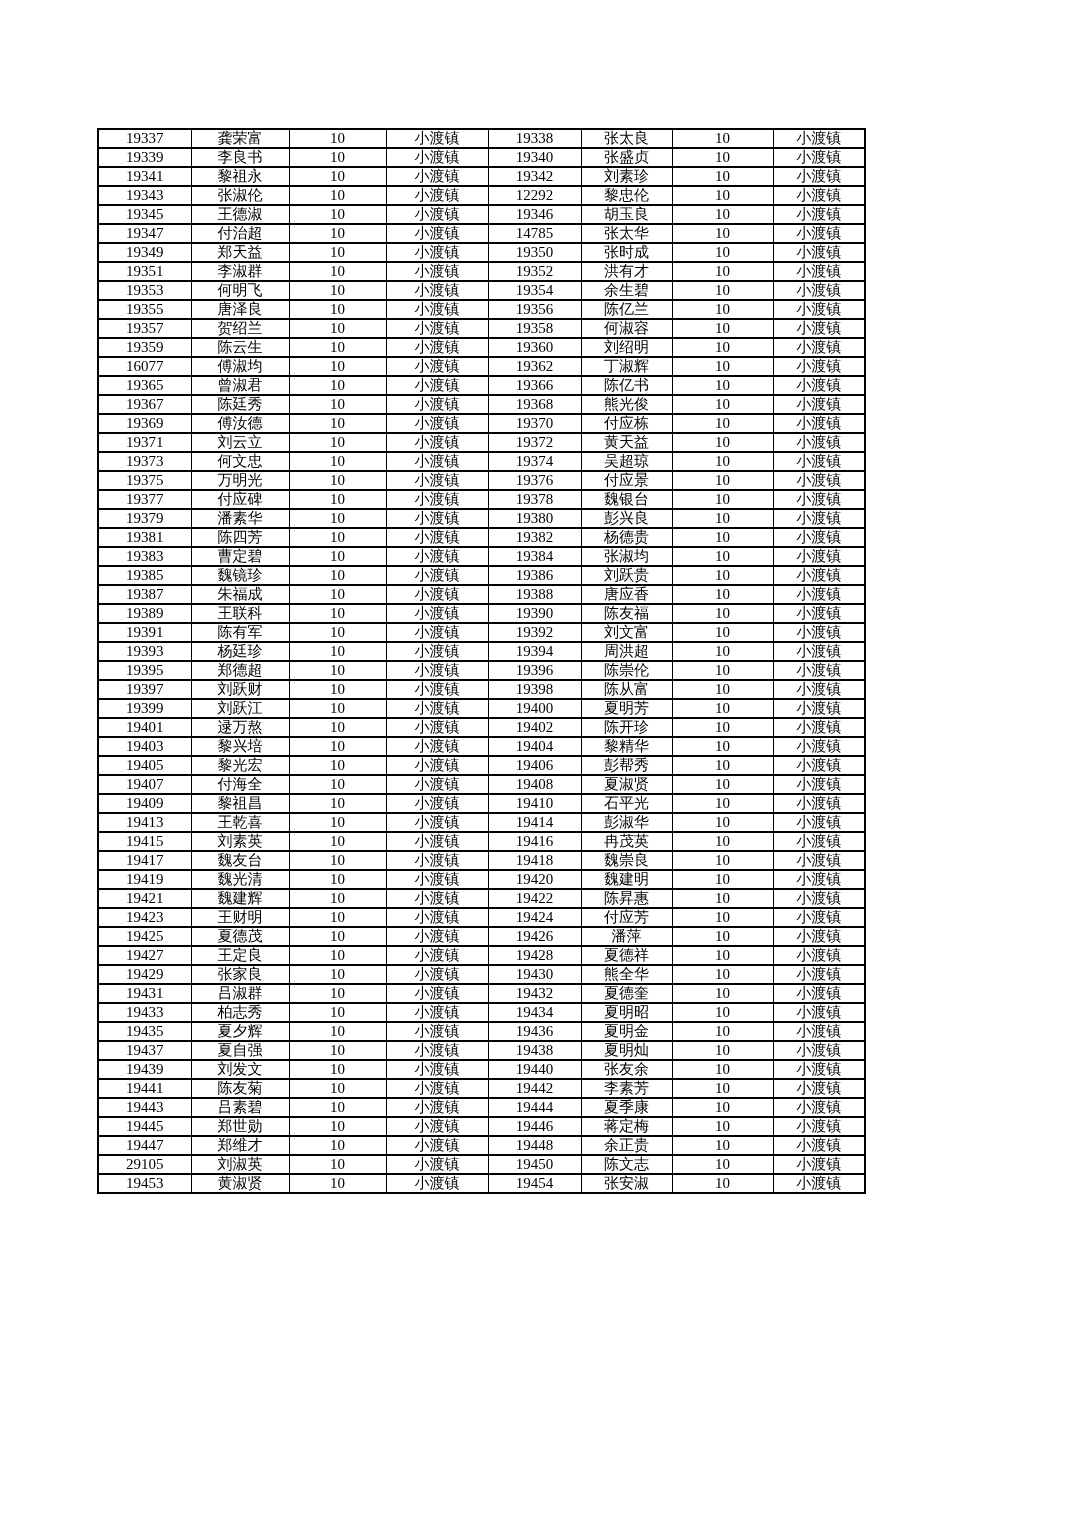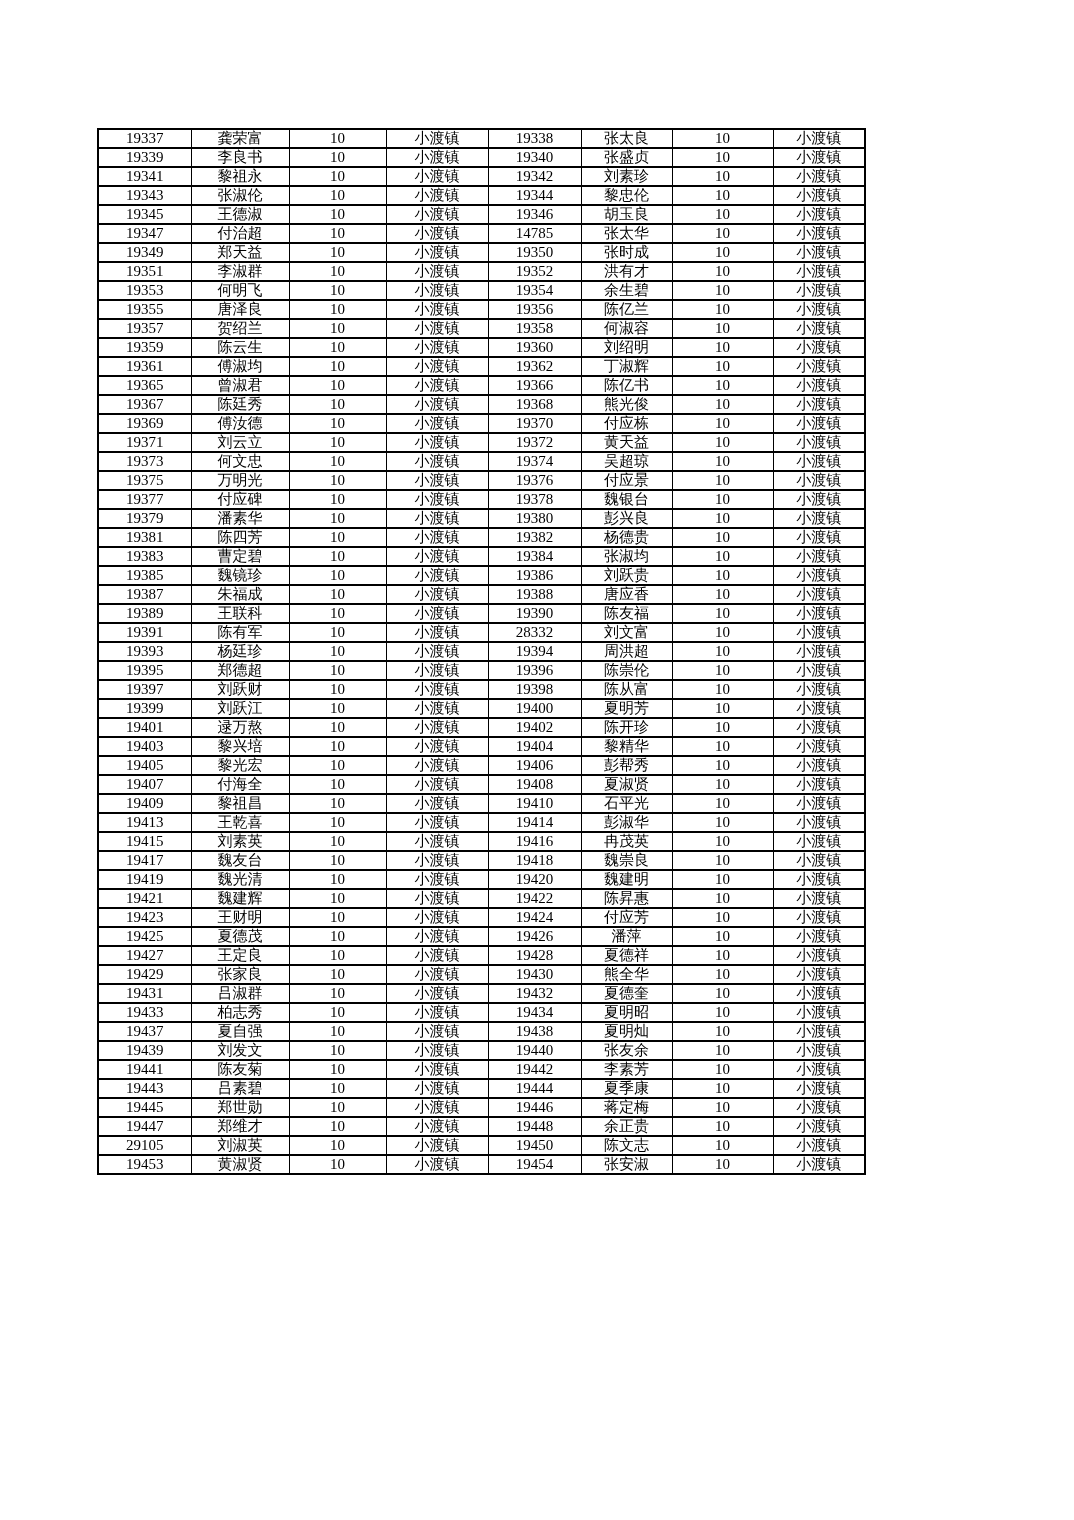--- a/index.html
+++ b/index.html
@@ -91,21 +91,21 @@
           <td>19342</td>
           <td>刘素珍</td>
           <td>10</td>
           <td>小渡镇</td>
         </tr>
         <tr>
           <td>19343</td>
           <td>张淑伦</td>
           <td>10</td>
           <td>小渡镇</td>
-          <td>19344</td>
+          <td>12292</td>
           <td>黎忠伦</td>
           <td>10</td>
           <td>小渡镇</td>
         </tr>
         <tr>
           <td>19345</td>
           <td>王德淑</td>
           <td>10</td>
           <td>小渡镇</td>
           <td>19346</td>
@@ -177,21 +177,21 @@
           <td>19359</td>
           <td>陈云生</td>
           <td>10</td>
           <td>小渡镇</td>
           <td>19360</td>
           <td>刘绍明</td>
           <td>10</td>
           <td>小渡镇</td>
         </tr>
         <tr>
-          <td>19361</td>
+          <td>16077</td>
           <td>傅淑均</td>
           <td>10</td>
           <td>小渡镇</td>
           <td>19362</td>
           <td>丁淑辉</td>
           <td>10</td>
           <td>小渡镇</td>
         </tr>
         <tr>
           <td>19365</td>
@@ -321,21 +321,21 @@
           <td>19390</td>
           <td>陈友福</td>
           <td>10</td>
           <td>小渡镇</td>
         </tr>
         <tr>
           <td>19391</td>
           <td>陈有军</td>
           <td>10</td>
           <td>小渡镇</td>
-          <td>28332</td>
+          <td>19392</td>
           <td>刘文富</td>
           <td>10</td>
           <td>小渡镇</td>
         </tr>
         <tr>
           <td>19393</td>
           <td>杨廷珍</td>
           <td>10</td>
           <td>小渡镇</td>
           <td>19394</td>
@@ -523,20 +523,30 @@
           <td>10</td>
           <td>小渡镇</td>
         </tr>
         <tr>
           <td>19433</td>
           <td>柏志秀</td>
           <td>10</td>
           <td>小渡镇</td>
           <td>19434</td>
           <td>夏明昭</td>
+          <td>10</td>
+          <td>小渡镇</td>
+        </tr>
+        <tr>
+          <td>19435</td>
+          <td>夏夕辉</td>
+          <td>10</td>
+          <td>小渡镇</td>
+          <td>19436</td>
+          <td>夏明金</td>
           <td>10</td>
           <td>小渡镇</td>
         </tr>
         <tr>
           <td>19437</td>
           <td>夏自强</td>
           <td>10</td>
           <td>小渡镇</td>
           <td>19438</td>
           <td>夏明灿</td>

